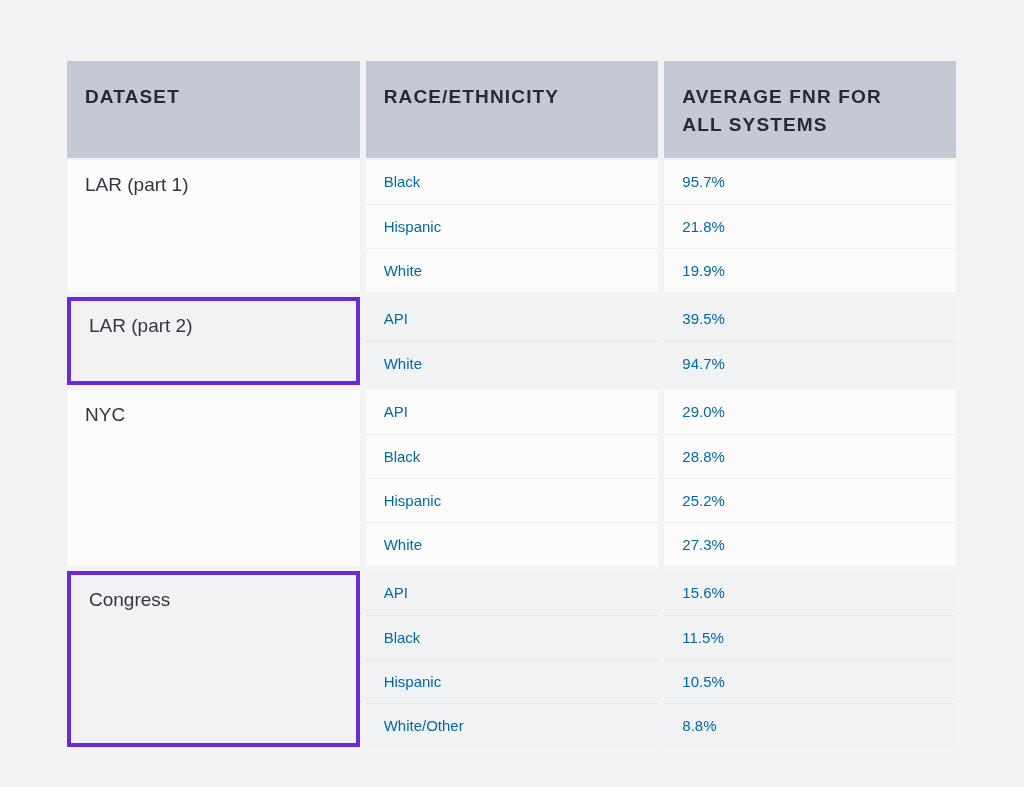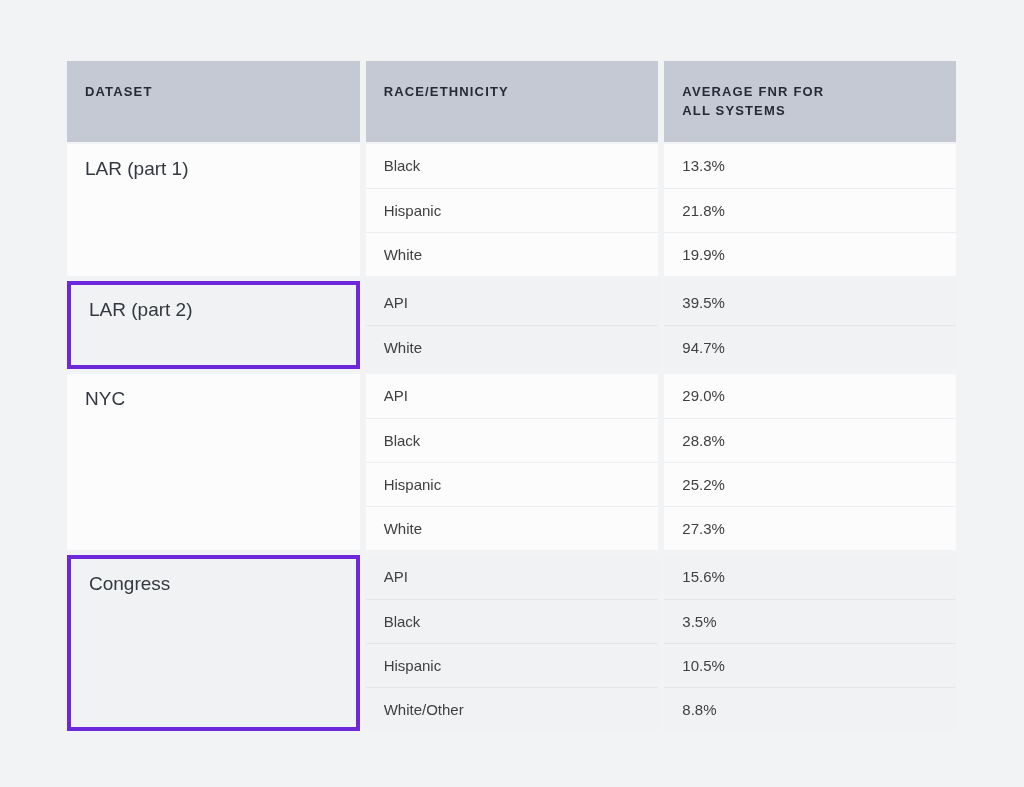--- a/index.html
+++ b/index.html
@@ -32,41 +32,41 @@
   }
 
   col.col-dataset   { width: 292px; }
   col.col-race      { width: 292px; }
   col.col-fnr       { width: 291px; }
 
   
   thead th {
     background: #c5c9d4;
     color: #252a36;
-    font-size: 13px;
+    font-size: 19px;
     font-weight: bold;
     letter-spacing: 1.15px;
     text-align: left;
     vertical-align: top;
     padding: 22px 18px 20px 18px;
     height: 81px;
     box-sizing: border-box;
     line-height: 1.45;
     text-transform: uppercase;
     border: 0;
   }
   thead th .hdr-line { display: block; white-space: nowrap; }
 
   
   tr.head-gap td { height: 2px; padding: 0; border: 0; background: transparent; }
 
   
   td.cell {
     font-size: 15px;
-    color: #404040;
+    color: #0369a1;
     padding: 0 18px;
     height: 44px;
     vertical-align: middle;
     box-sizing: border-box;
     line-height: 1.3;
     border: 0;
   }
 
   
   .tint-light  { background: #fcfcfd; }
@@ -114,21 +114,21 @@
         </th>
       </tr>
     </thead>
     <tbody id="table-body">
         <tr class="head-gap">
           <td colspan="3"></td>
         </tr>
         <tr>
           <td class="group-cell tint-light" rowspan="3">LAR (part 1)</td>
           <td class="cell tint-light">Black</td>
-          <td class="cell tint-light">13.3%</td>
+          <td class="cell tint-light">95.7%</td>
         </tr>
         <tr>
           <td class="cell tint-light divider-top">Hispanic</td>
           <td class="cell tint-light divider-top">21.8%</td>
         </tr>
         <tr>
           <td class="cell tint-light divider-top">White</td>
           <td class="cell tint-light divider-top">19.9%</td>
         </tr>
         <tr class="group-gap">
@@ -166,21 +166,21 @@
         <tr class="group-gap">
           <td colspan="3"></td>
         </tr>
         <tr>
           <td class="group-cell tint-gray" rowspan="4">Congress</td>
           <td class="cell tint-gray">API</td>
           <td class="cell tint-gray">15.6%</td>
         </tr>
         <tr>
           <td class="cell tint-gray gray-stack">Black</td>
-          <td class="cell tint-gray gray-stack">3.5%</td>
+          <td class="cell tint-gray gray-stack">11.5%</td>
         </tr>
         <tr>
           <td class="cell tint-gray gray-stack">Hispanic</td>
           <td class="cell tint-gray gray-stack">10.5%</td>
         </tr>
         <tr>
           <td class="cell tint-gray gray-stack">White/Other</td>
           <td class="cell tint-gray gray-stack">8.8%</td>
         </tr>
       </tbody>

